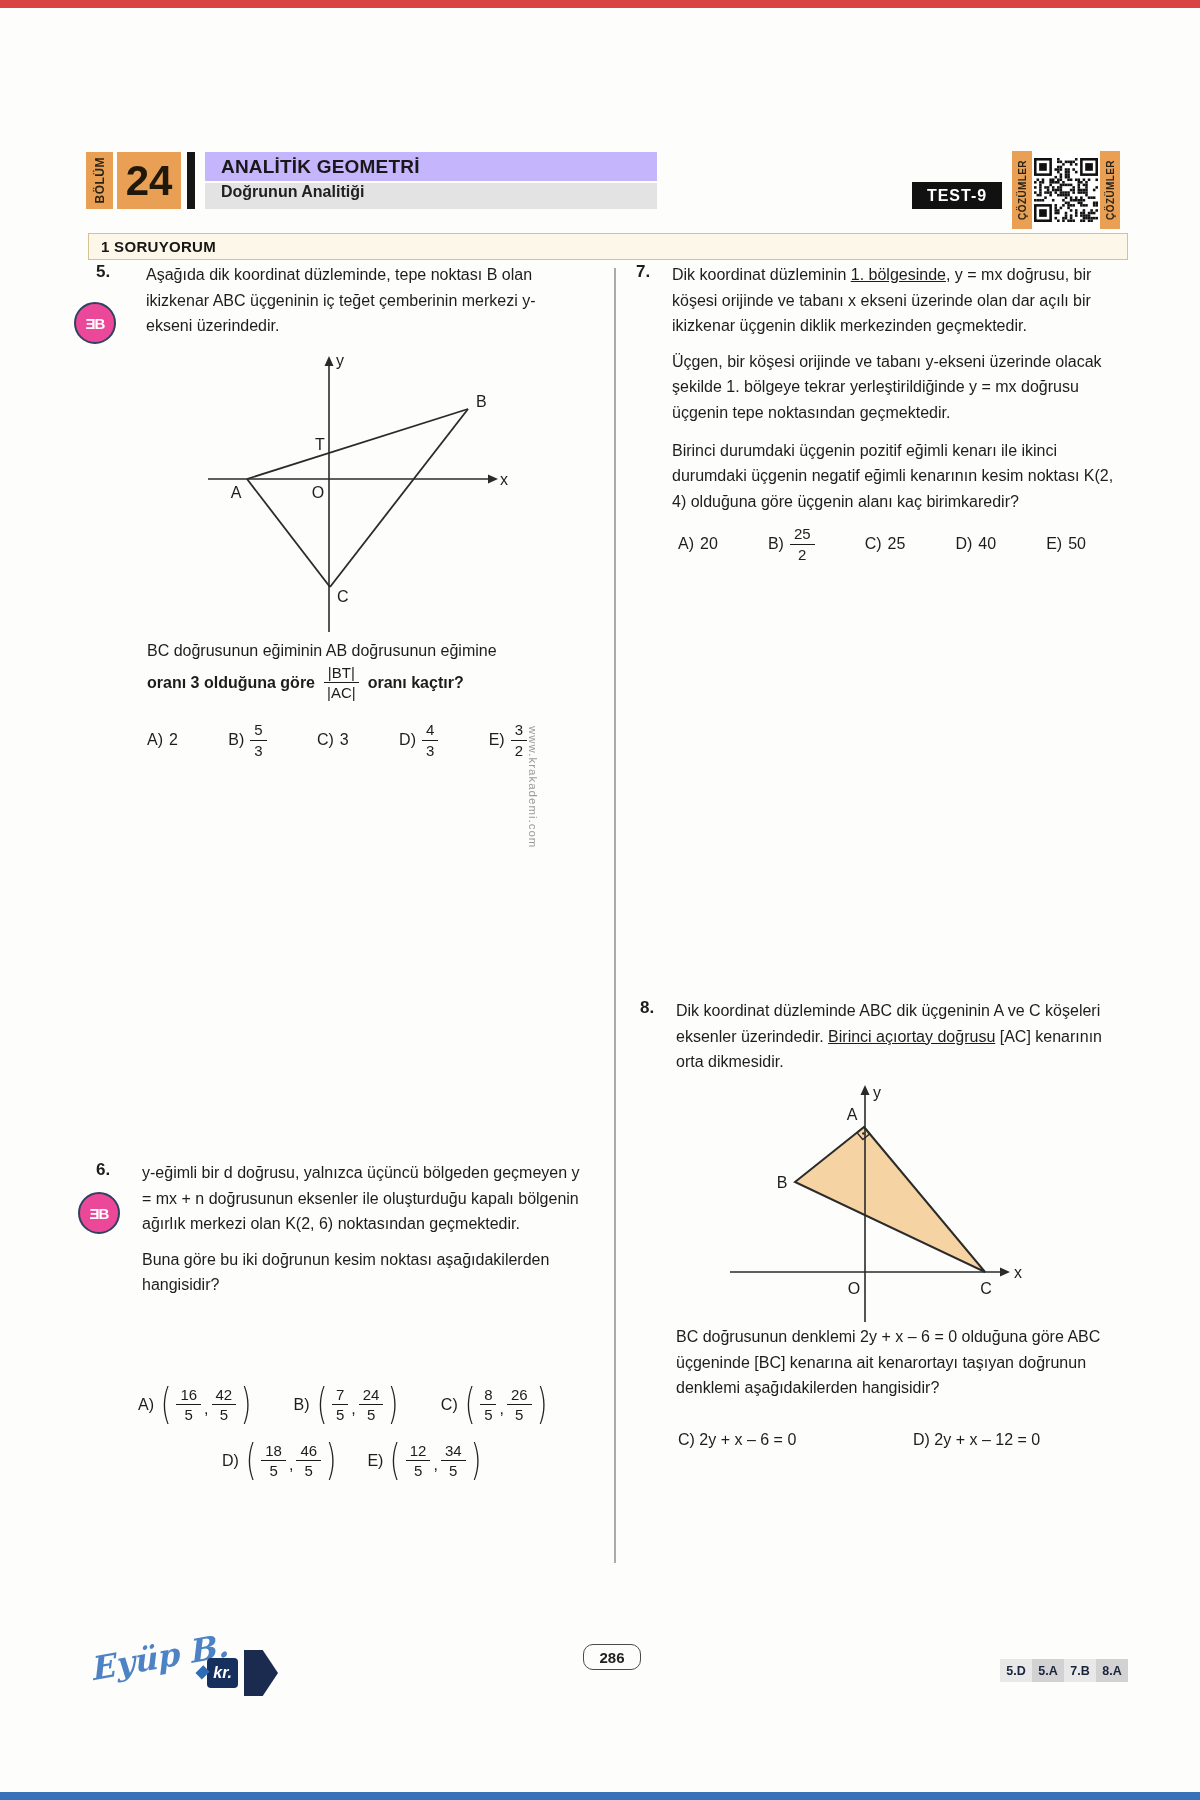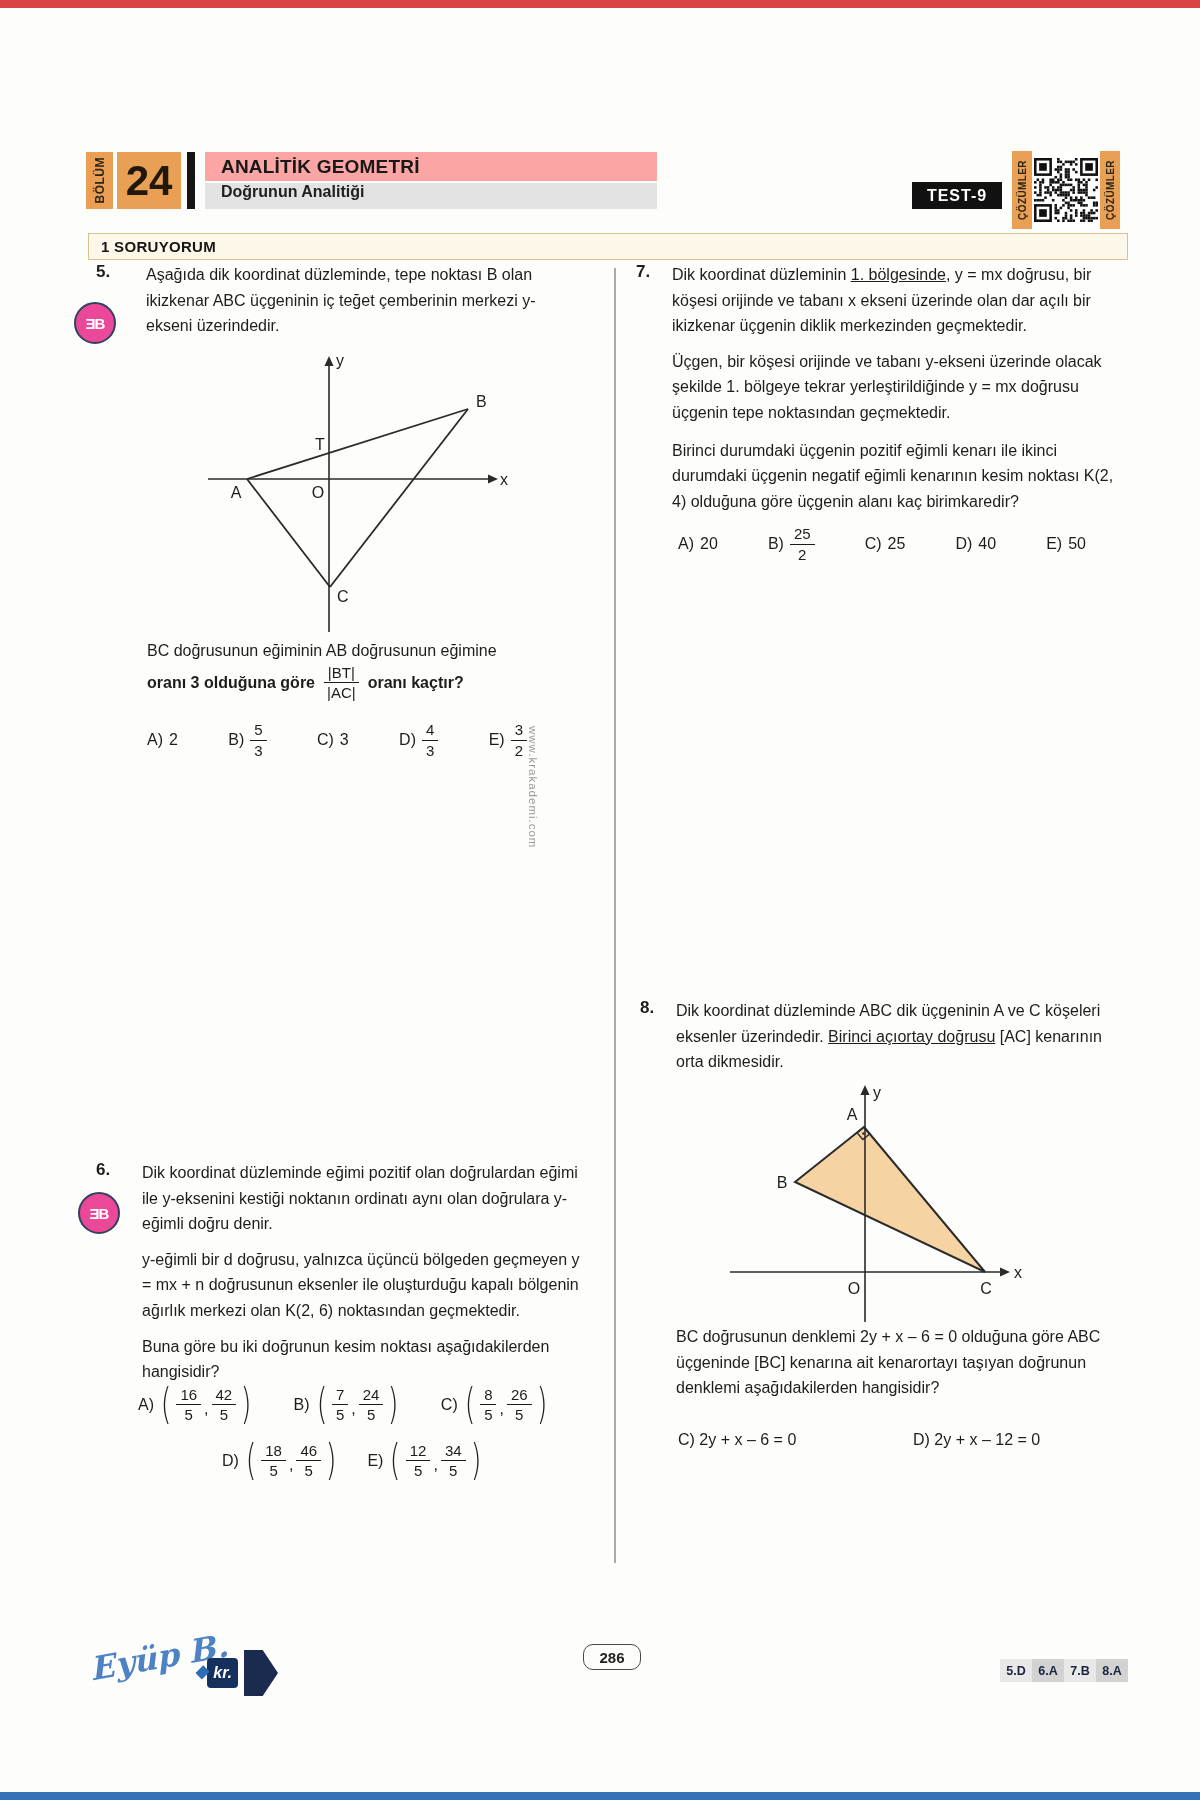--- a/index.html
+++ b/index.html
@@ -14,21 +14,21 @@
   .bottom-strip{left:0;top:1792px;width:1200px;height:8px;background:#3572b8;}
   
   .bolum-tab{left:86px;top:152px;width:27px;height:57px;background:#e9a055;
     display:flex;align-items:center;justify-content:center;}
   .vtext{writing-mode:vertical-rl;transform:rotate(180deg);font-weight:bold;}
   .bolum-tab .vtext{font-size:12px;color:#2b2414;letter-spacing:.5px;}
   .chapter-box{left:117px;top:152px;width:64px;height:57px;background:#e9a055;
     display:flex;align-items:center;justify-content:center;
     font-size:42px;font-weight:bold;color:#20180a;}
   .hdr-bar{left:187px;top:152px;width:8px;height:57px;background:#151515;}
-  .title-bar{left:205px;top:152px;width:452px;height:29px;background:#fca5a5;
+  .title-bar{left:205px;top:152px;width:452px;height:29px;background:#c4b5fd;
     display:flex;align-items:center;padding-left:16px;box-sizing:border-box;
     font-size:19px;font-weight:bold;color:#181818;letter-spacing:.2px;}
   .subtitle-bar{left:205px;top:183px;width:452px;height:26px;background:#e3e3e3;
     display:flex;align-items:flex-start;padding-left:16px;box-sizing:border-box;
     font-size:16px;font-weight:bold;color:#202020;}
   .test-badge{left:912px;top:182px;width:90px;height:27px;background:#111;
     display:flex;align-items:center;justify-content:center;
     color:#fff;font-weight:bold;font-size:16px;letter-spacing:1px;}
   .qr-panel{left:1012px;top:151px;height:78px;display:flex;}
   .qr-strip{width:20px;height:78px;background:#e9a055;display:flex;align-items:center;justify-content:center;}
@@ -486,21 +486,20 @@
     <span><span>D)</span> <span>2y + x – 12 = 0</span></span>
   </div>
 </div>
 
 <div class="abs" style="left:96px;top:1160px;width:500px;">
   <span class="qnum">6.</span>
   <div class="eb-badge" style="left:-18px;top:32px;">
     <span>ƎB</span>
   </div>
   <div class="qtext" style="margin-left:46px;width:450px;">
-    <p>Dik koordinat düzleminde eğimi pozitif olan doğrulardan eğimi ile y-eksenini kestiği noktanın ordinatı aynı olan doğrulara y-eğimli doğru denir.</p>
     <p>y-eğimli bir d doğrusu, yalnızca üçüncü bölgeden geçmeyen y = mx + n doğrusunun eksenler ile oluşturduğu kapalı bölgenin ağırlık merkezi olan K(2, 6) noktasından geçmektedir.</p>
     <p class="bold">Buna göre bu iki doğrunun kesim noktası aşağıdakilerden hangisidir?</p>
   </div>
 </div>
 
 <div class="abs opt-row" style="left:138px;top:1386px;width:412px;">
   <span class="copt">
     <span class="olbl">A)</span>
     <span class="bparen">(</span>
     <span class="frac">
@@ -579,16 +578,16 @@
 <div class="abs brand-logo">
   <div class="pin"></div>
   <div class="kr">kr.</div>
 </div>
 <div class="abs footer-arrow"></div>
 <div class="abs page-pill">
   <span>286</span>
 </div>
 <div class="abs answer-key">
   <span class="ak">5.D</span>
-  <span class="ak">6.A</span>
+  <span class="ak">5.A</span>
   <span class="ak">7.B</span>
   <span class="ak">8.A</span>
 </div>
 
 </body></html>

